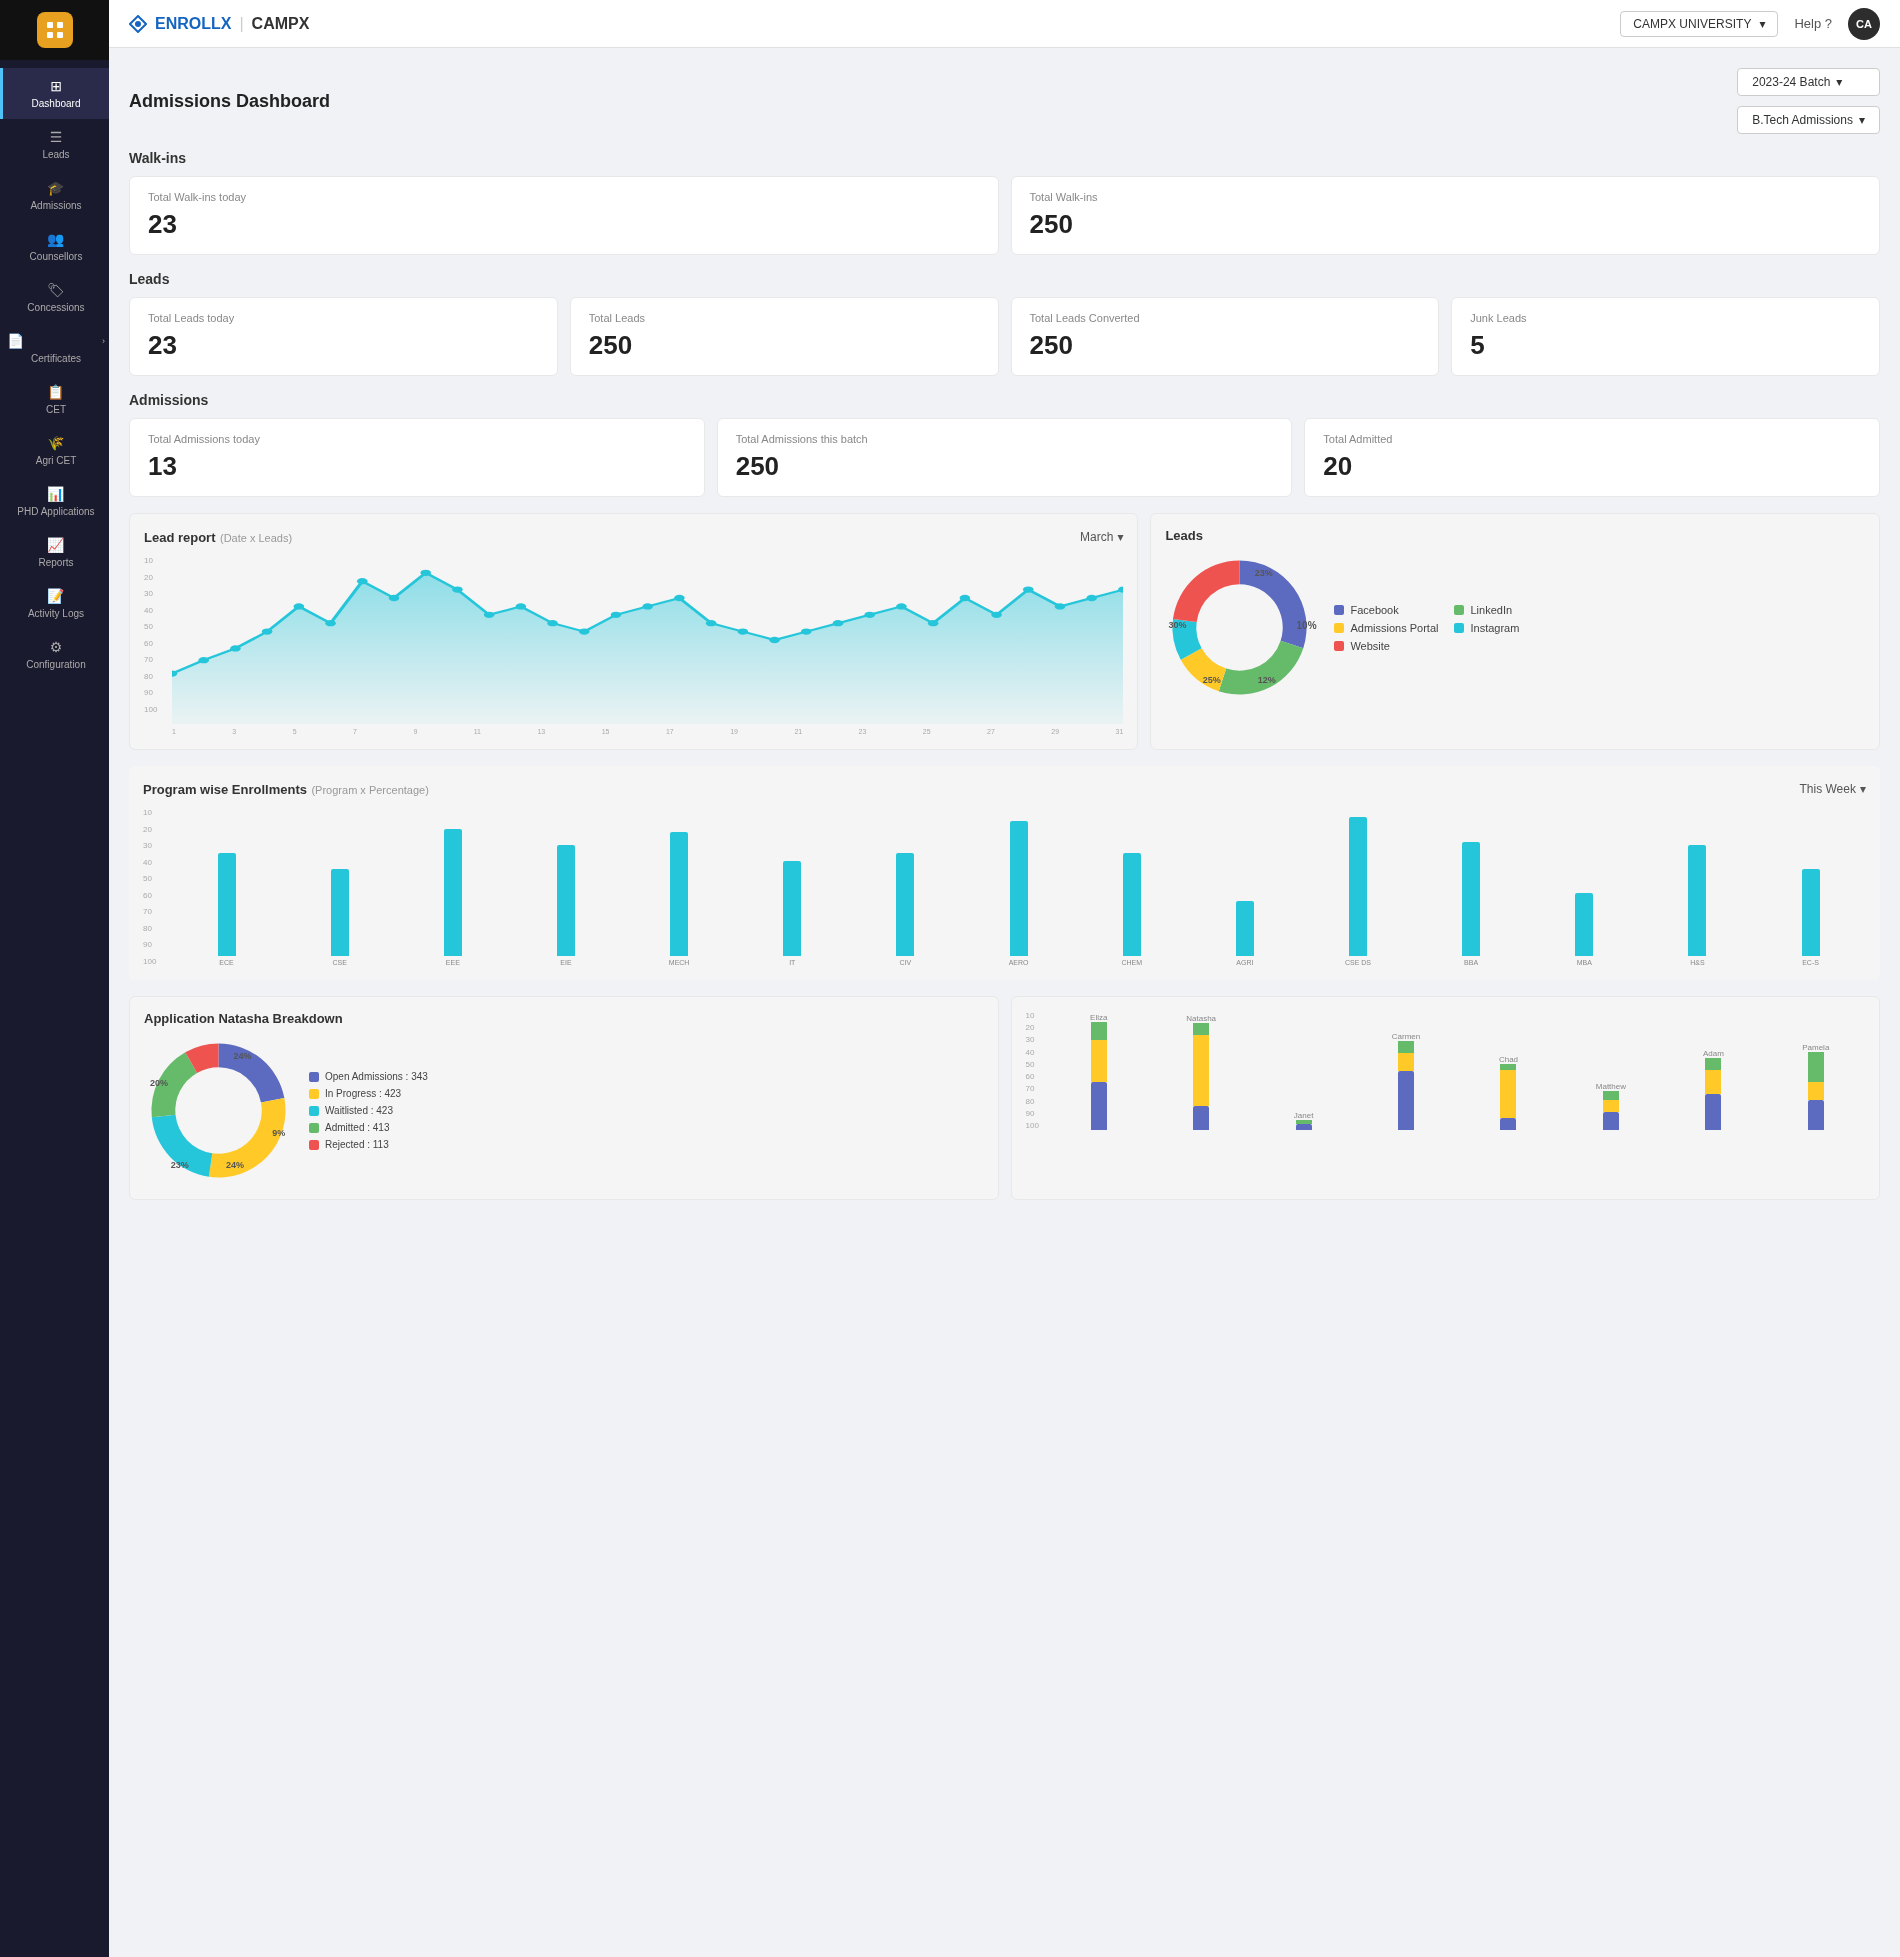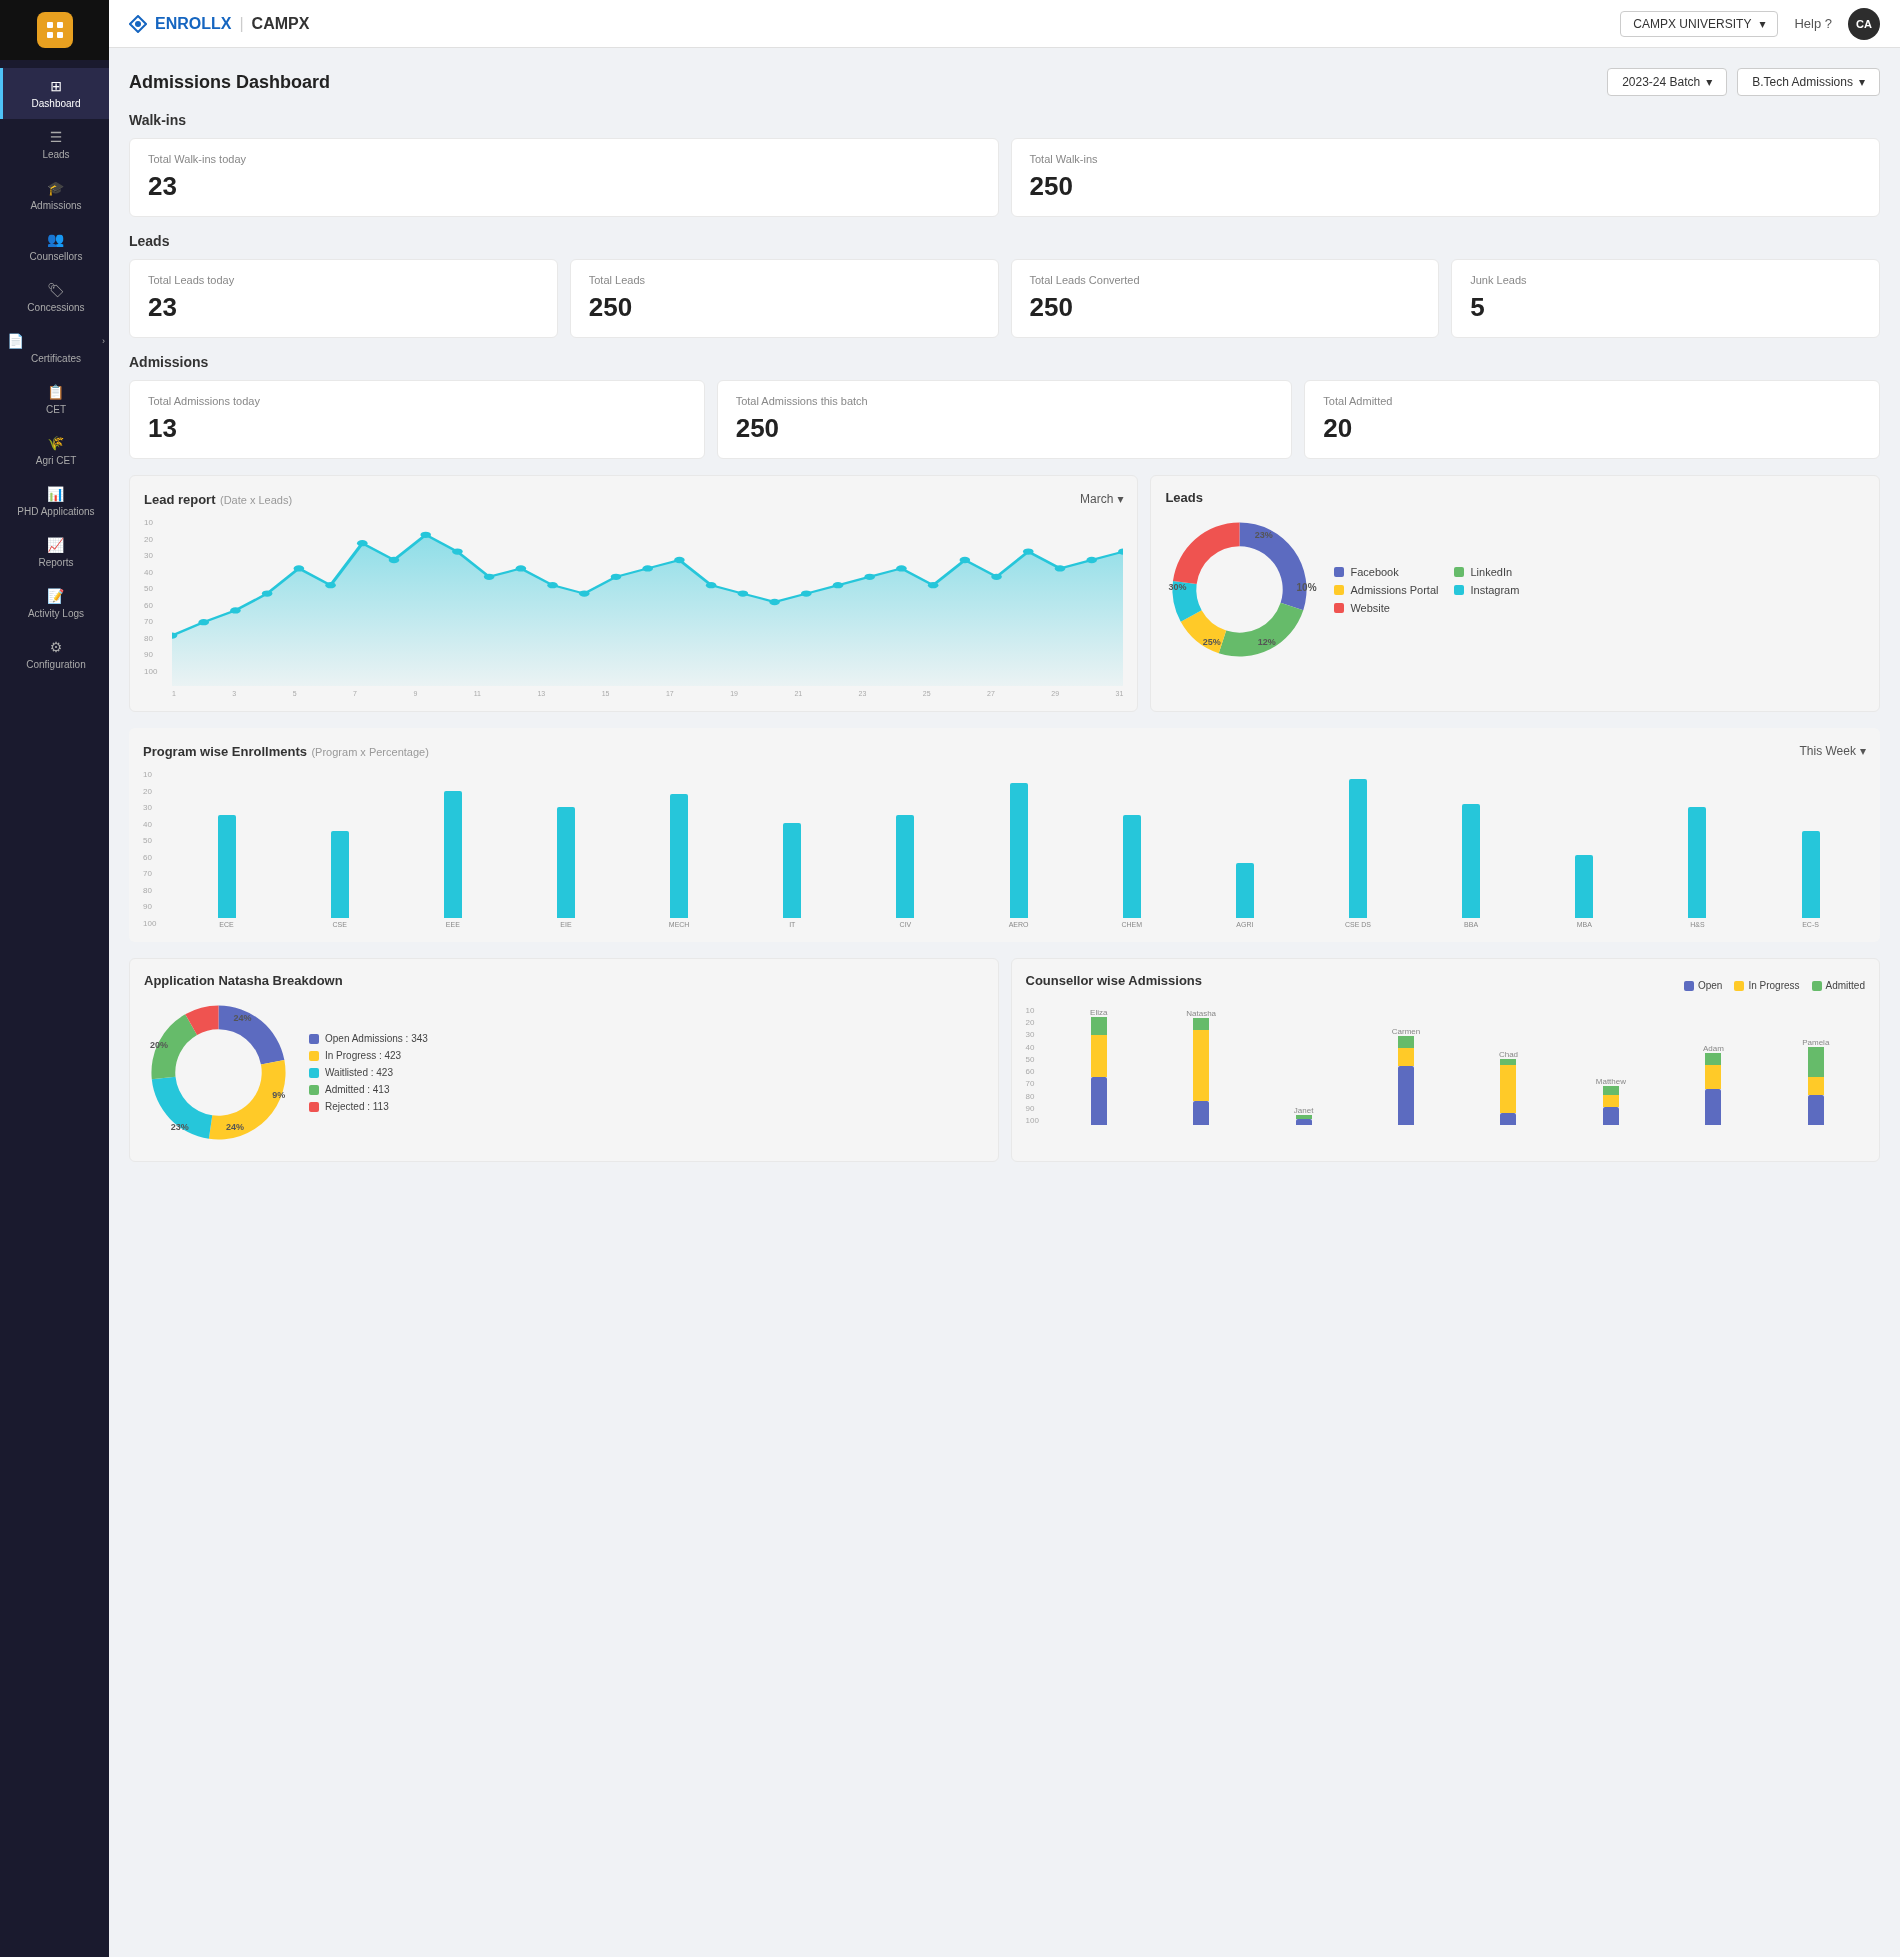--- a/index.html
+++ b/index.html
@@ -92,21 +92,21 @@
       padding: 20px;
       background: #f0f2f5;
     }
 
     
     .page-header {
       display: flex; align-items: center; justify-content: space-between;
       margin-bottom: 16px;
     }
     .page-title { font-size: 18px; font-weight: 600; color: #222; }
-    .page-header-controls { display: flex; gap: 10px; }
+    .page-header-controls { display: flex; gap: 10px; flex-direction: column; }
     .select-btn {
       border: 1px solid #ccc; border-radius: 4px;
       padding: 6px 14px; font-size: 12px; color: #333;
       background: #fff; display: flex; align-items: center; gap: 6px; cursor: pointer;
     }
 
     
     .section-title {
       font-size: 14px; font-weight: 600; color: #333;
       margin-bottom: 10px; margin-top: 4px;
@@ -606,37 +606,20 @@
   </div>
               <div class="app-legend-item">
     <div class="app-legend-dot" style="background:#ef5350;"></div>
     <span>Rejected : 113</span>
   </div>
             </div>
         </div>
       </div>
 
       <div class="bottom-card">
-        <div class="counsellor-header">
-          <div class="bottom-card-title">Counsellor wise Admissions</div>
-          <div class="counsellor-legend" id="counsellor-legend">
-              <div class="legend-item">
-    <div class="legend-dot" style="background:#5c6bc0;"></div>
-    <span>Open</span>
-  </div>
-              <div class="legend-item">
-    <div class="legend-dot" style="background:#ffca28;"></div>
-    <span>In Progress</span>
-  </div>
-              <div class="legend-item">
-    <div class="legend-dot" style="background:#66bb6a;"></div>
-    <span>Admitted</span>
-  </div>
-            </div>
-        </div>
         <div style="display:flex; gap:4px;">
           <div class="stacked-y" id="counsellor-y-labels">
               <span style="font-size:8px;color:#aaa;">100</span>
               <span style="font-size:8px;color:#aaa;">90</span>
               <span style="font-size:8px;color:#aaa;">80</span>
               <span style="font-size:8px;color:#aaa;">70</span>
               <span style="font-size:8px;color:#aaa;">60</span>
               <span style="font-size:8px;color:#aaa;">50</span>
               <span style="font-size:8px;color:#aaa;">40</span>
               <span style="font-size:8px;color:#aaa;">30</span>

